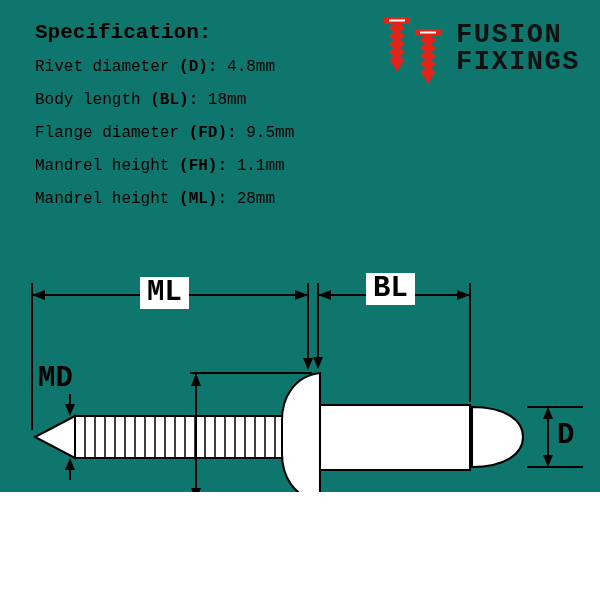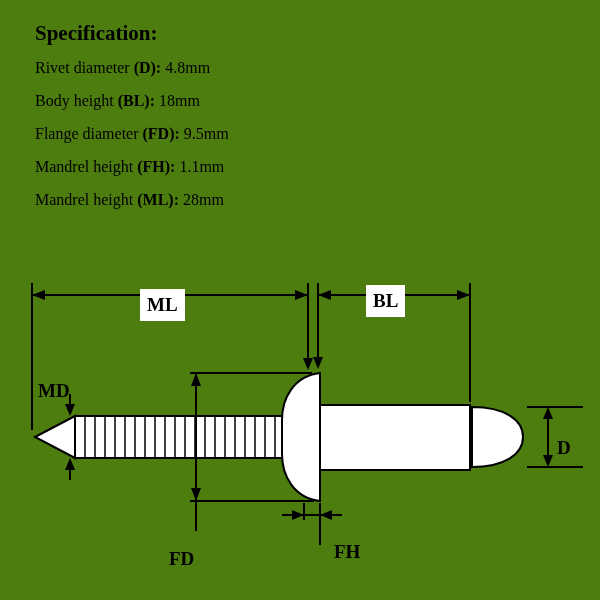--- a/index.html
+++ b/index.html
@@ -1,37 +1,37 @@
 <!DOCTYPE html>
 <html><head>
 <meta charset="utf-8">
 <style>
   html,body{margin:0;padding:0;background:#fff;}
   .page{
-    position:relative;width:600px;height:600px;background:#4d7c0f;
-    font-family:Liberation Serif, serif;color:#000;overflow:hidden;
+    position:relative;width:600px;height:492px;background:#0f766e;
+    font-family:Liberation Mono, monospace;color:#000;overflow:hidden;
   }
   
   .spec{position:absolute;left:35px;top:20px;}
   .spec-heading{font-weight:bold;font-size:21px;line-height:26px;margin-bottom:5px;}
   .spec-row{font-size:16px;line-height:33px;white-space:nowrap;}
   .spec-key{font-weight:bold;}
   
   .logo{position:absolute;left:383px;top:16px;display:flex;align-items:flex-start;}
   .logo-text{margin-left:7px;margin-top:6px;font-weight:bold;font-size:27px;
              line-height:27px;letter-spacing:1.5px;color:#111;}
   .screw{fill:#e2231a;}
   .screw-slot{fill:#ffffff;}
   
   .diagram-svg{position:absolute;left:0;top:0;}
   .part{fill:#ffffff;stroke:#000;stroke-width:2;}
   .ribs{fill:none;stroke:#000;stroke-width:1.5;}
   .dimline{fill:none;stroke:#000;stroke-width:2;}
   .arrow{fill:#000;stroke:none;}
-  .dim-label{position:absolute;font-weight:bold;font-size:19px;color:#000;line-height:32px;margin-top:12px;}
+  .dim-label{position:absolute;font-weight:bold;font-size:29px;color:#000;line-height:32px;}
   .on-line{background:#fff;padding:0 7px;}
   #label-ml{left:140px;top:277px;}
   #label-bl{left:366px;top:273px;}
   #label-md{left:38px;top:363px;}
   #label-d{left:557px;top:420px;}
   #label-fd{left:169px;top:531px;}
   #label-fh{left:334px;top:524px;}
 </style>
 </head>
 <body>
@@ -39,41 +39,59 @@
 <div class="page">
 
   <div class="spec">
     <div class="spec-heading">Specification:</div>
     <div class="spec-row">
       <span>Rivet diameter</span>
       <span class="spec-key">(D):</span>
       <span>4.8mm</span>
     </div>
     <div class="spec-row">
-      <span>Body height</span>
+      <span>Body length</span>
       <span class="spec-key">(BL):</span>
       <span>18mm</span>
     </div>
     <div class="spec-row">
       <span>Flange diameter</span>
       <span class="spec-key">(FD):</span>
       <span>9.5mm</span>
     </div>
     <div class="spec-row">
       <span>Mandrel height</span>
       <span class="spec-key">(FH):</span>
       <span>1.1mm</span>
     </div>
     <div class="spec-row">
       <span>Mandrel height</span>
       <span class="spec-key">(ML):</span>
       <span>28mm</span>
     </div>
   </div>
 
+  <div class="logo">
+    <svg width="66" height="76" viewBox="0 0 66 76">
+      <g class="screw" transform="translate(1,1)">
+        <rect x="0" y="0" width="26" height="7"></rect>
+        <rect class="screw-slot" x="5" y="2.5" width="16" height="2"></rect>
+        <polygon points="9,7 17,7 21,11 16,15 21,19 16,23 21,27 16,31 21,35 16,39 20,43 13,55 6,43 10,39 5,35 10,31 5,27 10,23 5,19 10,15 5,11"></polygon>
+      </g>
+      <g class="screw" transform="translate(32,13)">
+        <rect x="0" y="0" width="26" height="7"></rect>
+        <rect class="screw-slot" x="5" y="2.5" width="16" height="2"></rect>
+        <polygon points="9,7 17,7 21,11 16,15 21,19 16,23 21,27 16,31 21,35 16,39 20,43 13,55 6,43 10,39 5,35 10,31 5,27 10,23 5,19 10,15 5,11"></polygon>
+      </g>
+    </svg>
+    <div class="logo-text">
+      <div>FUSION</div>
+      <div>FIXINGS</div>
+    </div>
+  </div>
 
   <svg class="diagram-svg" width="600" height="600" viewBox="0 0 600 600">
 
     <g>
       <rect class="part" x="75" y="416" width="208" height="42"></rect>
       <path class="ribs" d="M85 416V458M95 416V458M105 416V458M115 416V458M125 416V458M135 416V458M145 416V458M155 416V458M165 416V458M175 416V458M185 416V458M195 416V458M205 416V458M215 416V458M225 416V458M235 416V458M245 416V458M255 416V458M265 416V458M275 416V458"></path>
     </g>
     <polygon class="part" points="35,437 75,416 75,458"></polygon>
     <path class="part" d="M320,373 C294,376 282,398 282,420 L282,454 C282,476 294,498 320,501 Z"></path>
     <rect class="part" x="320" y="405" width="150" height="65"></rect>

